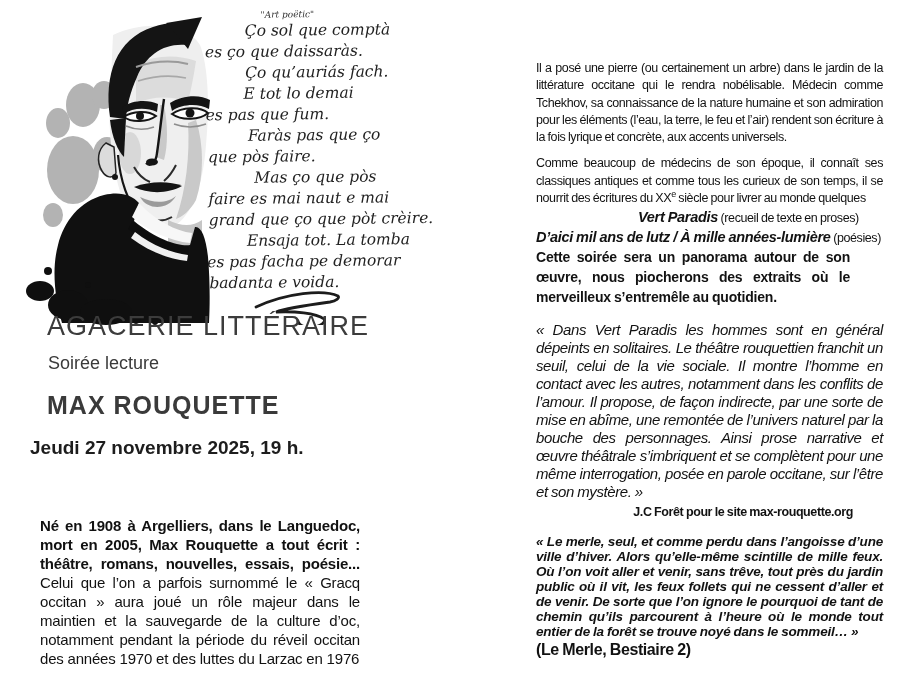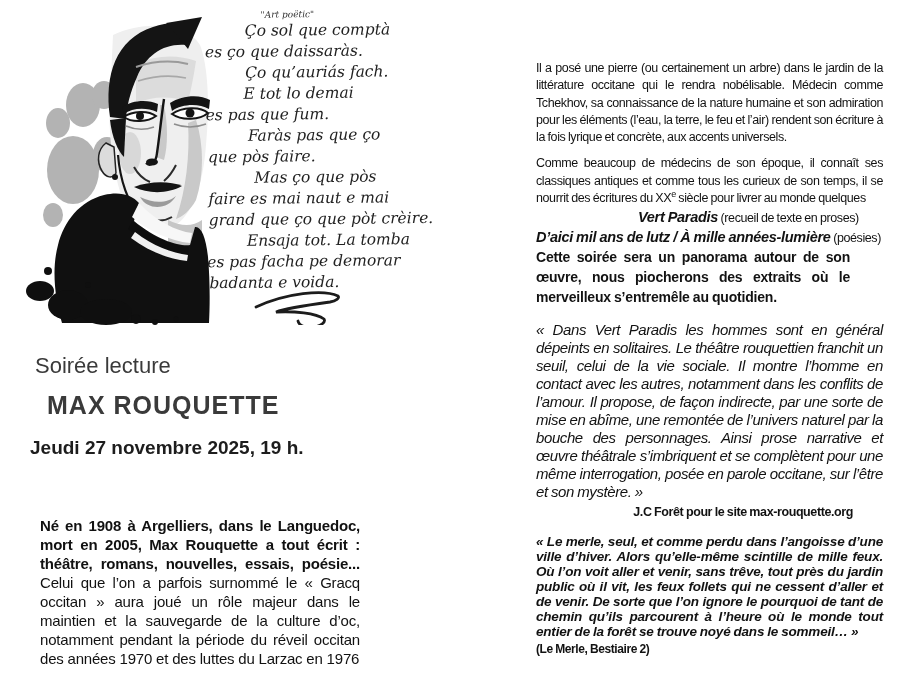--- a/index.html
+++ b/index.html
@@ -17,22 +17,22 @@
     transform:rotate(-0.6deg);
   }
   .hw-title{font-size:9px;line-height:12px;margin-left:56px;color:#333;}
   .hw-line{white-space:nowrap;}
   
   .series-title{
     position:absolute;left:47px;top:311px;
     font-size:27px;font-weight:400;letter-spacing:1px;color:#3c3c3c;
   }
   .event-type{
-    position:absolute;left:35px;top:353px;
-    font-size:22px;font-weight:400;color:#3a3a3a;
+    position:absolute;left:48px;top:353px;
+    font-size:18px;font-weight:400;color:#3a3a3a;
   }
   .author-name{
     position:absolute;left:47px;top:391px;
     font-size:25px;font-weight:700;letter-spacing:1px;color:#3a3a3a;
   }
   .date-line{
     position:absolute;left:30px;top:437px;
     font-size:19px;font-weight:600;color:#1d1d1d;
   }
   .bio{
@@ -68,21 +68,21 @@
     margin-top:3px !important;text-align:right !important;
     padding-right:30px;font-weight:700;font-size:12.5px;
   }
   .quote2{
     margin-top:12px !important;
     font-weight:700;font-style:italic;font-size:13.5px;line-height:15px;
     letter-spacing:-0.2px;
   }
   .attr2{
     margin-top:2px !important;text-align:right;
-    padding-right:6px;font-weight:700;font-size:12px;
+    padding-right:6px;font-weight:700;font-size:16px;
   }
   sup{font-size:9px;line-height:0;}
 </style>
 </head>
 <body>
 
 <div class="page">
 
   <svg class="illu-svg" viewBox="0 0 500 320" aria-hidden="true">
 
@@ -159,20 +159,21 @@
     <div class="hw-line" style="margin-left:42px">Faràs pas que ço</div>
     <div class="hw-line" style="margin-left:2px">que pòs faire.</div>
     <div class="hw-line" style="margin-left:48px">Mas ço que pòs</div>
     <div class="hw-line" style="margin-left:2px">faire es mai naut e mai</div>
     <div class="hw-line" style="margin-left:2px">grand que ço que pòt crèire.</div>
     <div class="hw-line" style="margin-left:40px">Ensaja tot. La tomba</div>
     <div class="hw-line" style="margin-left:0px">es pas facha pe demorar</div>
     <div class="hw-line" style="margin-left:2px">badanta e voida.</div>
   </div>
 
+  <div class="series-title">AGACERIE LITTÉRAIRE</div>
   <div class="event-type">Soirée lecture</div>
   <div class="author-name">MAX ROUQUETTE</div>
   <div class="date-line">Jeudi 27 novembre 2025, 19 h.</div>
 
   <div class="bio">
     <b>Né en 1908 à Argelliers, dans le Languedoc, mort en 2005, Max Rouquette a tout écrit : théâtre, romans, nouvelles, essais, poésie...</b>
     <span>Celui que l’on a parfois surnommé le « Gracq occitan » aura joué un rôle majeur dans le maintien et la sauvegarde de la culture d’oc, notamment pendant la période du réveil occitan des années 1970 et des luttes du Larzac en 1976</span>
   </div>
 
   <div class="rcol">

